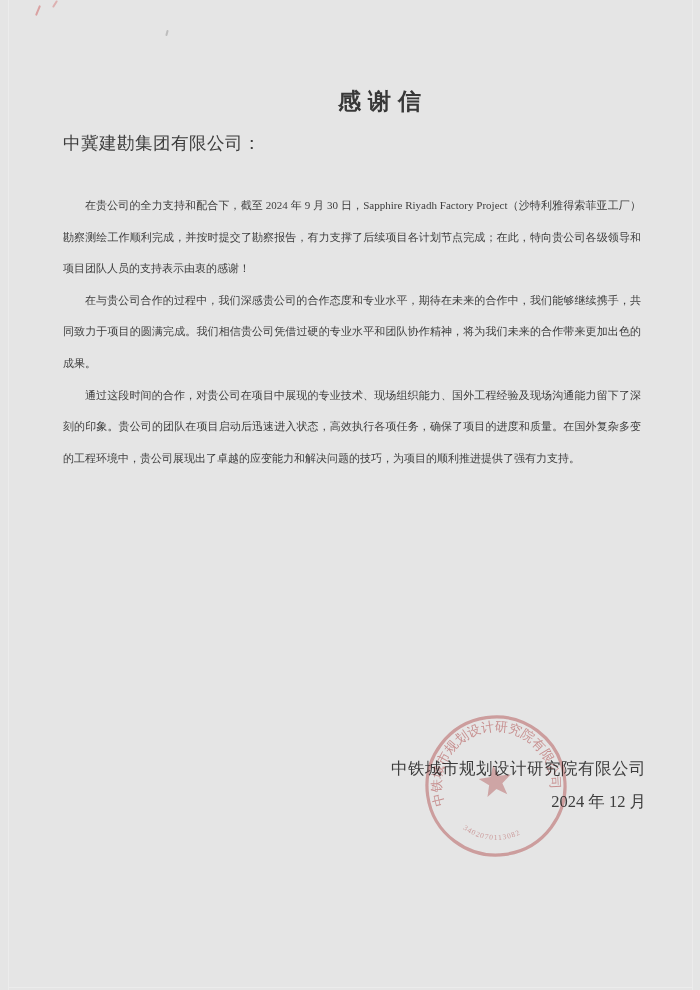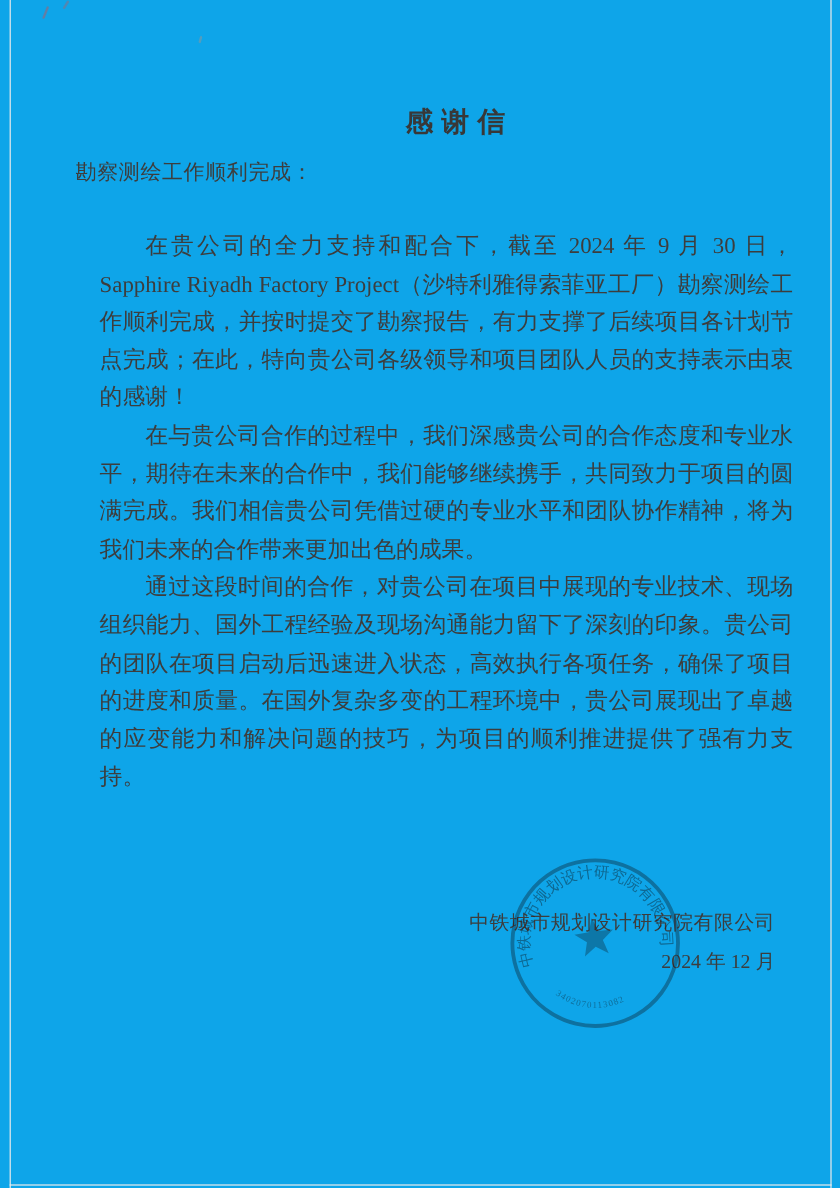--- a/index.html
+++ b/index.html
@@ -4,21 +4,21 @@
 <style>
   html, body { margin: 0; padding: 0; }
   body {
     width: 700px; height: 990px;
     background: #fdfdfd;
     font-family: "Liberation Serif", "DejaVu Serif", serif;
   }
   .page {
     position: relative;
     width: 700px; height: 990px;
-    background: #0ea5e9;
+    background: #e5e5e5;
     color: #3d3d3d;
     overflow: hidden;
   }
   .scan-edge { position: absolute; background: #ececec; }
   .scan-edge.left   { left: 8px;  top: 0; width: 1px; height: 100%; }
   .scan-edge.right  { right: 7px; top: 0; width: 1px; height: 100%; }
   .scan-edge.bottom { left: 8px; right: 7px; bottom: 2px; height: 1px; }
 
   .ink-mark { position: absolute; border-radius: 1px; }
   .ink-mark.m1 { left: 37px; top: 5px;  width: 2px; height: 11px; background: rgba(205,80,80,.45); transform: rotate(22deg); }
@@ -31,23 +31,22 @@
     text-align: center;
     font-size: 23px; font-weight: 600; letter-spacing: 7px;
     color: #383838;
   }
   .salutation {
     position: absolute; top: 131px; left: 63px;
     font-size: 17.5px; letter-spacing: .5px;
   }
   .letter-body {
     position: absolute; top: 190px; left: 63px; width: 578px;
-    font-size: 19px; line-height: 31.6px;
+    font-size: 11px; line-height: 31.6px;
     text-align: justify;
-    margin-left: 20px;
   }
   .letter-body p { margin: 0; text-indent: 2em; }
 
   .signature {
     position: absolute; top: 752px; left: 58px; width: 588px;
     text-align: right;
     font-size: 16.5px; line-height: 33px;
   }
   .signature .company { letter-spacing: .5px; }
 
@@ -69,21 +68,21 @@
   <div class="scan-edge left"></div>
   <div class="scan-edge right"></div>
   <div class="scan-edge bottom"></div>
 
   <div class="ink-mark m1"></div>
   <div class="ink-mark m2"></div>
   <div class="ink-mark m3"></div>
 
   <div class="title">感谢信</div>
 
-  <div class="salutation">勘察测绘工作顺利完成：</div>
+  <div class="salutation">中冀建勘集团有限公司：</div>
 
   <div class="letter-body">
     <p>在贵公司的全力支持和配合下，截至 2024 年 9 月 30 日，Sapphire Riyadh Factory Project（沙特利雅得索菲亚工厂）勘察测绘工作顺利完成，并按时提交了勘察报告，有力支撑了后续项目各计划节点完成；在此，特向贵公司各级领导和项目团队人员的支持表示由衷的感谢！</p>
     <p>在与贵公司合作的过程中，我们深感贵公司的合作态度和专业水平，期待在未来的合作中，我们能够继续携手，共同致力于项目的圆满完成。我们相信贵公司凭借过硬的专业水平和团队协作精神，将为我们未来的合作带来更加出色的成果。</p>
     <p>通过这段时间的合作，对贵公司在项目中展现的专业技术、现场组织能力、国外工程经验及现场沟通能力留下了深刻的印象。贵公司的团队在项目启动后迅速进入状态，高效执行各项任务，确保了项目的进度和质量。在国外复杂多变的工程环境中，贵公司展现出了卓越的应变能力和解决问题的技巧，为项目的顺利推进提供了强有力支持。</p>
   </div>
 
   <div class="signature">
     <div class="company">中铁城市规划设计研究院有限公司</div>
     <div class="date">2024 年 12 月</div>

